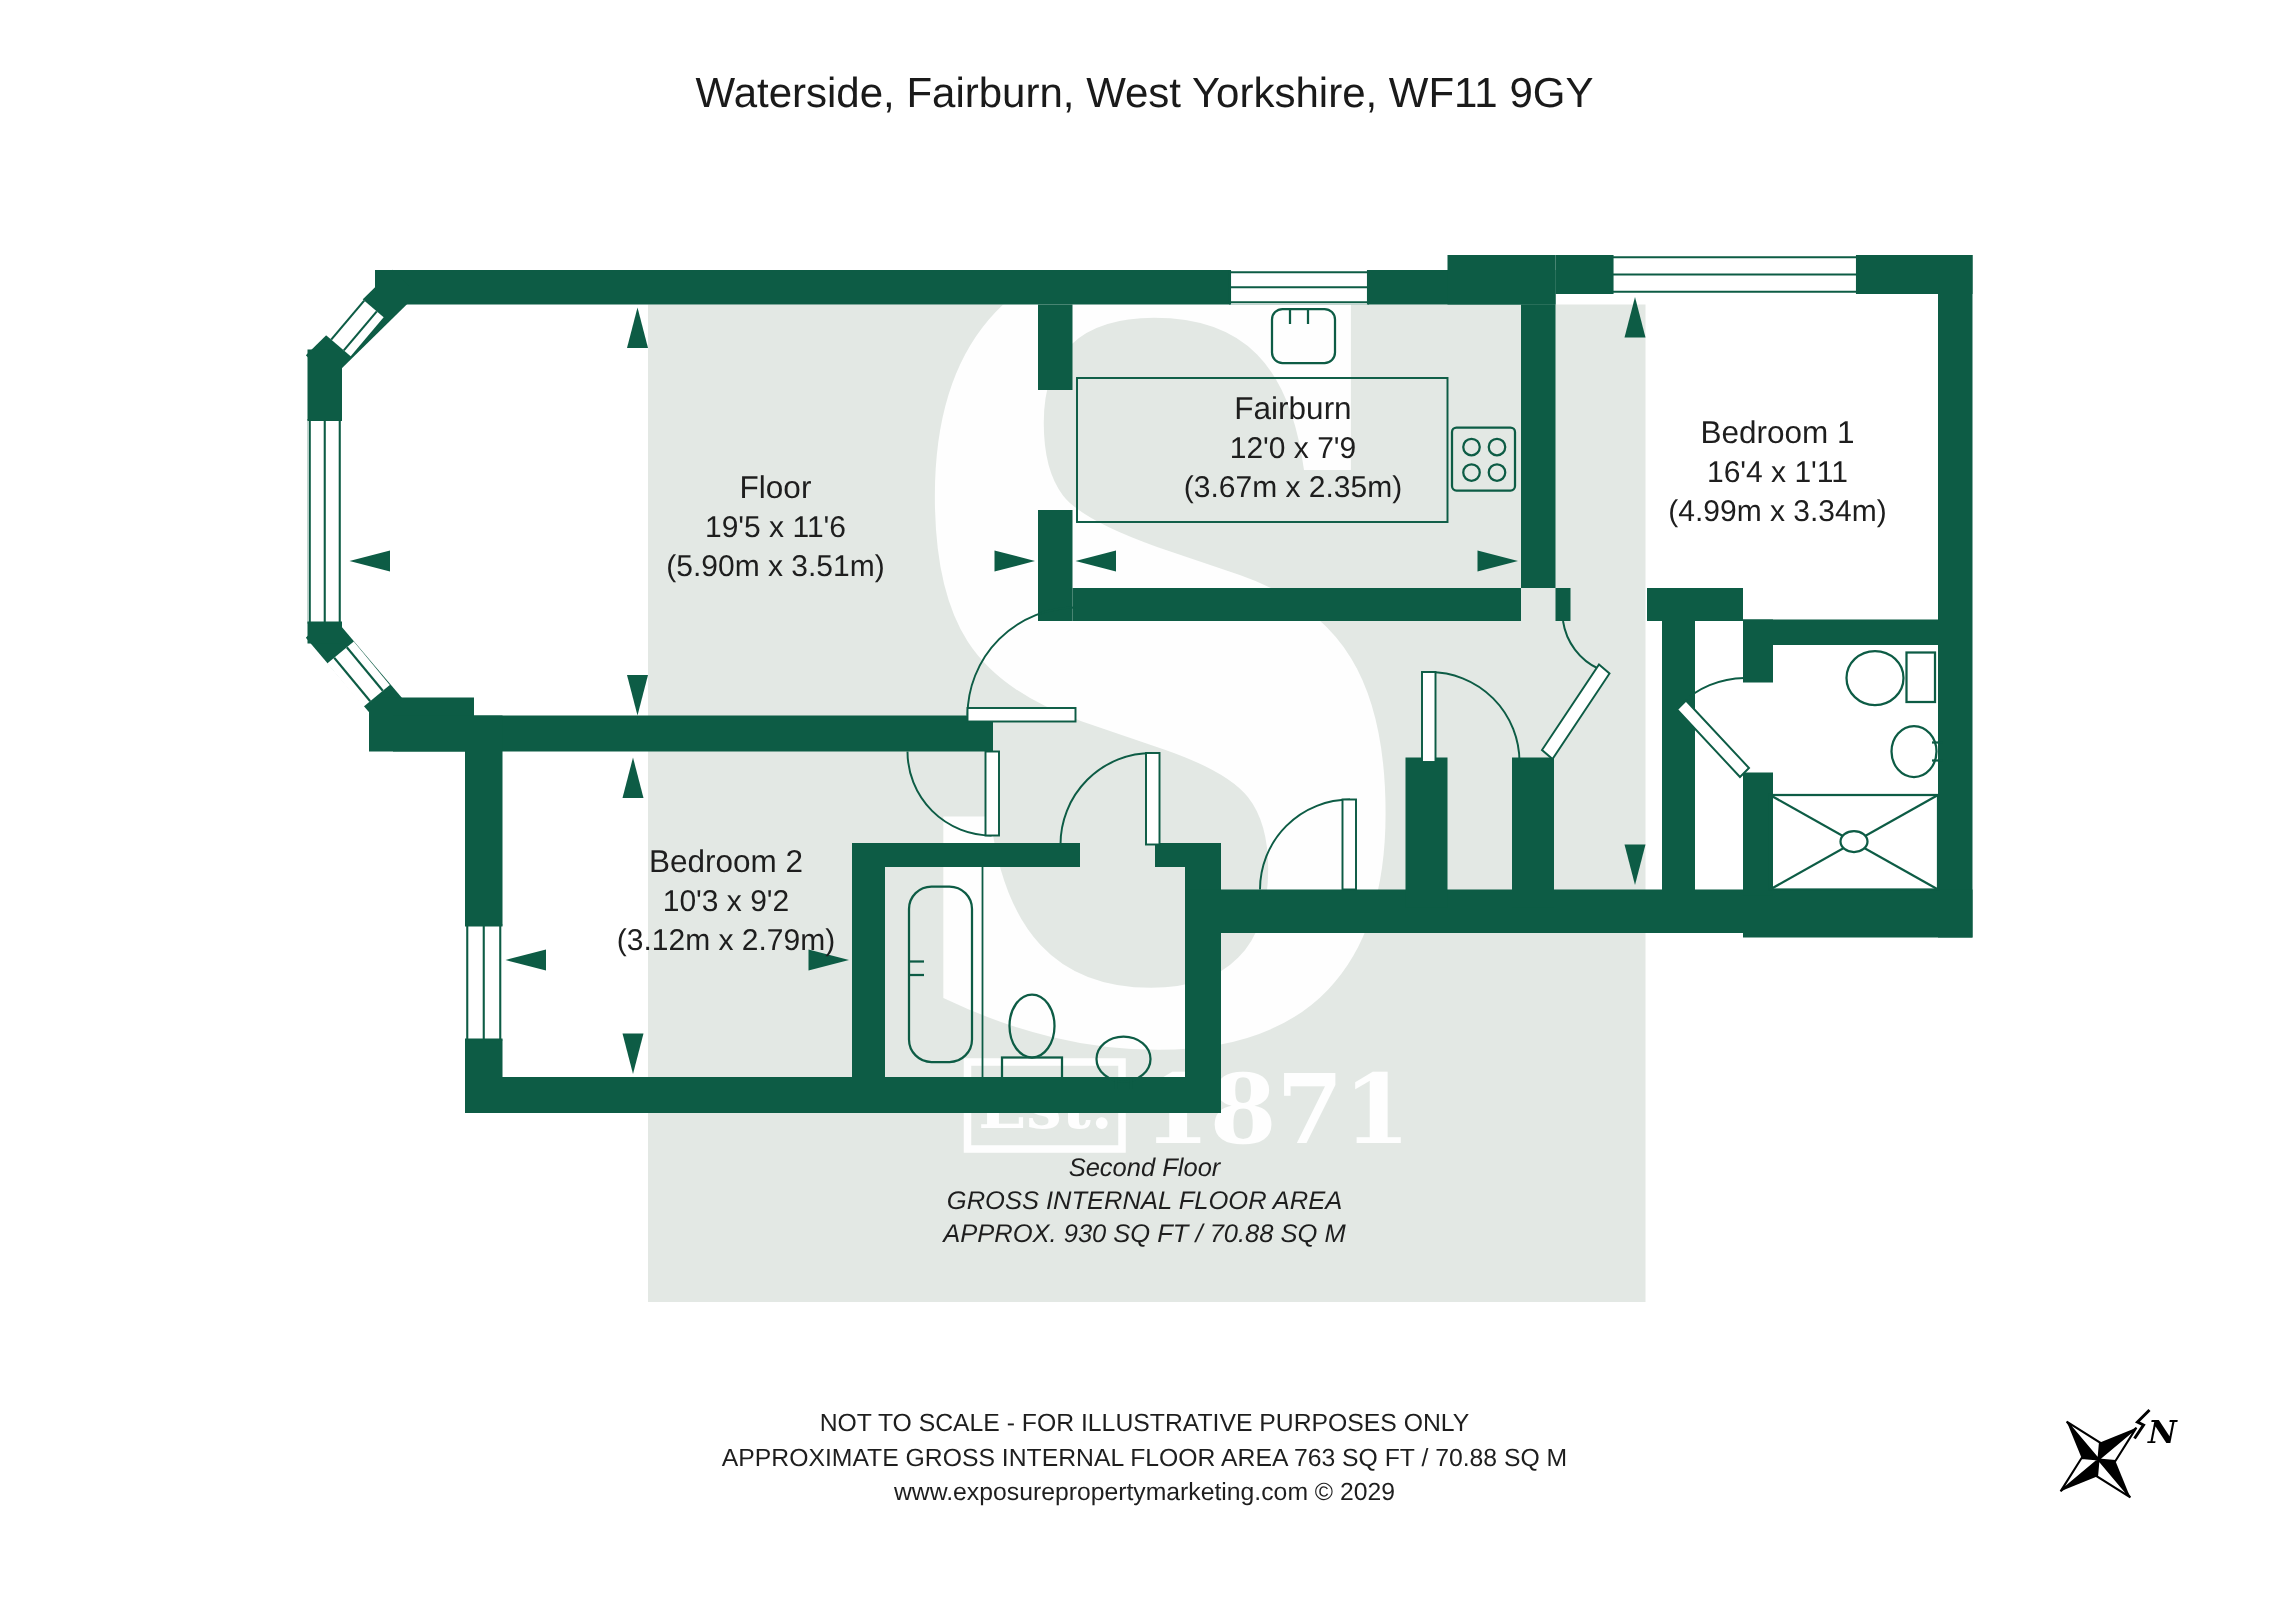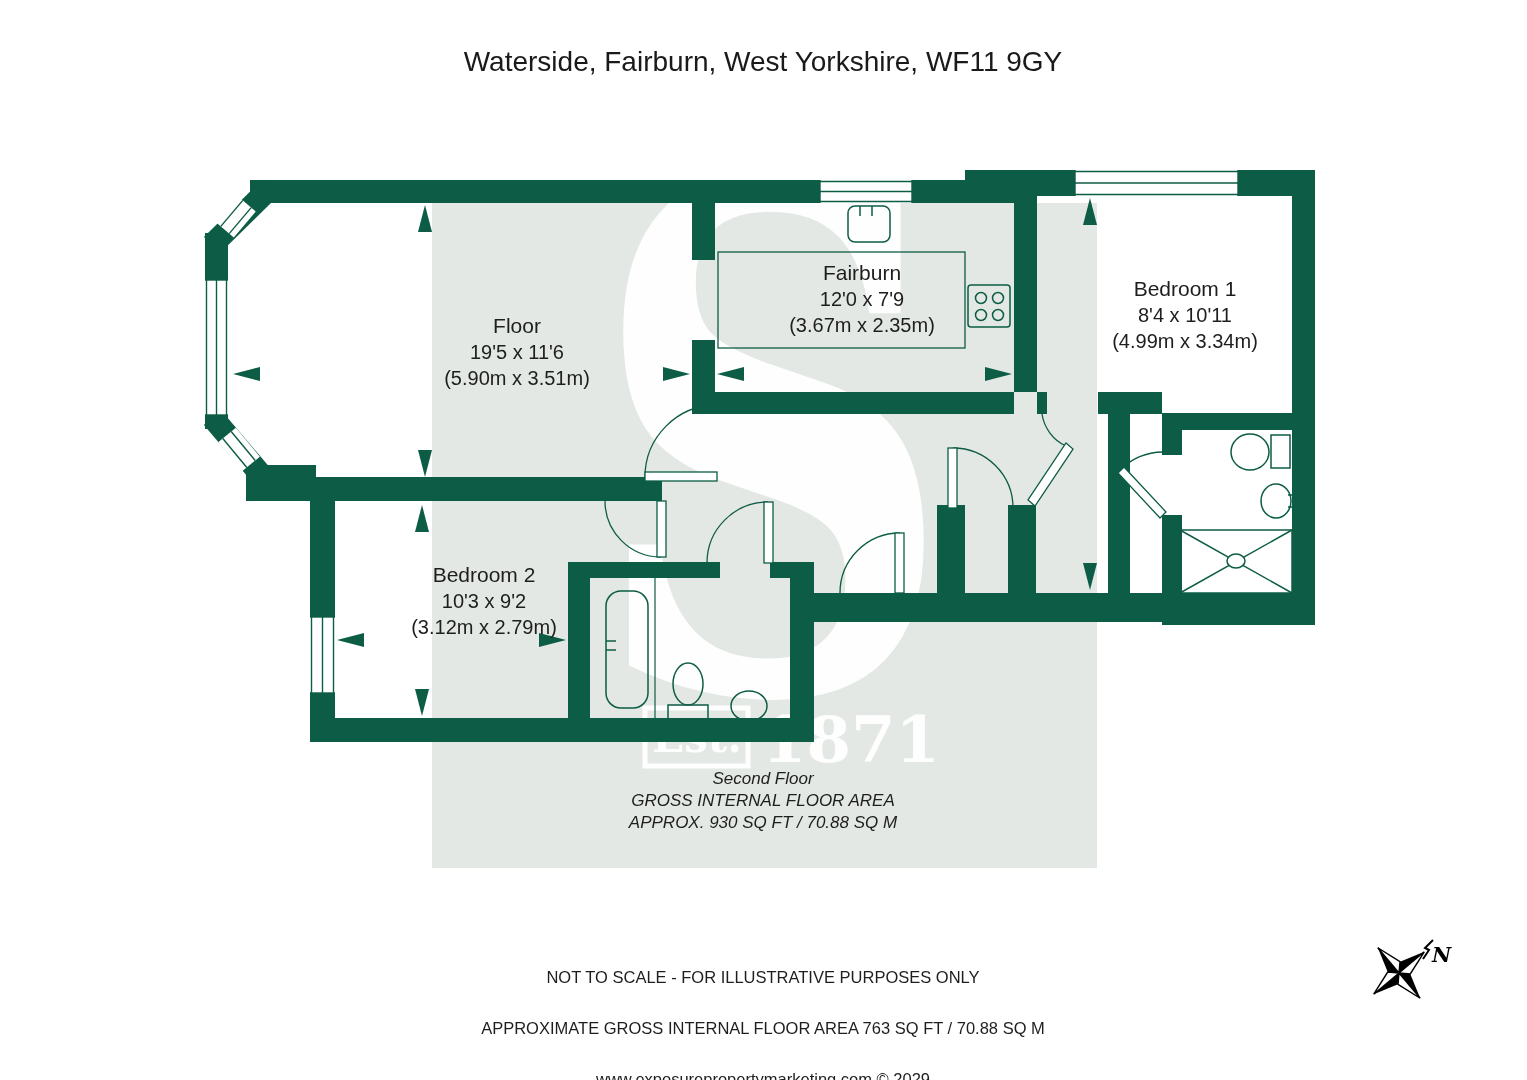--- a/index.html
+++ b/index.html
@@ -10,21 +10,21 @@
         font-size:28px;color:#1a1a1a;white-space:nowrap;}
   .room-label{position:absolute;transform:translate(-50%,-50%);text-align:center;
         font-size:20px;line-height:26px;color:#1e1e1e;white-space:nowrap;}
   .room-label .rname{display:block;font-size:21px;}
   .room-label span{display:block;}
   .floor-summary{position:absolute;left:763px;top:768px;transform:translateX(-50%);
         text-align:center;font-size:17px;line-height:22px;white-space:nowrap;}
   .floor-summary span{display:block;font-style:italic;}
   .footer-note{position:absolute;left:763px;top:938px;transform:translateX(-50%);
         text-align:center;font-size:16.5px;line-height:23px;white-space:nowrap;}
-  .footer-note span{display:block;margin-top:28px;}
+  .footer-note span{display:block;}
 </style>
 </head>
 <body>
 
 <div id="page">
 
   <div class="page-title">Waterside, Fairburn, West Yorkshire, WF11 9GY</div>
 
   <svg id="plan-svg" width="1527" height="1080" viewBox="0 0 1527 1080">
 
@@ -259,21 +259,21 @@
   </div>
 
   <div class="room-label" style="left:862px;top:299px">
     <span class="rname">Fairburn</span>
     <span>12'0 x 7'9</span>
     <span>(3.67m x 2.35m)</span>
   </div>
 
   <div class="room-label" style="left:1185px;top:315px">
     <span class="rname">Bedroom 1</span>
-    <span>8'4 x 10'11</span>
+    <span>16'4 x 1'11</span>
     <span>(4.99m x 3.34m)</span>
   </div>
 
   <div class="room-label" style="left:484px;top:601px">
     <span class="rname">Bedroom 2</span>
     <span>10'3 x 9'2</span>
     <span>(3.12m x 2.79m)</span>
   </div>
 
   <div class="floor-summary">

